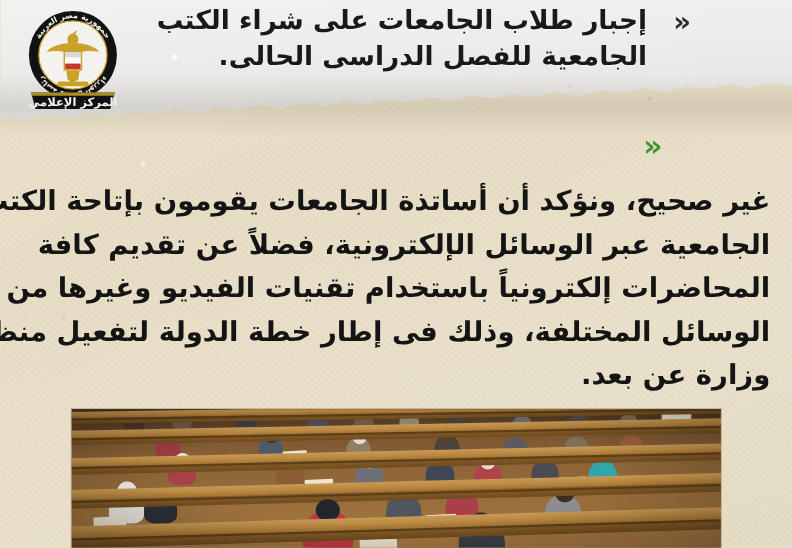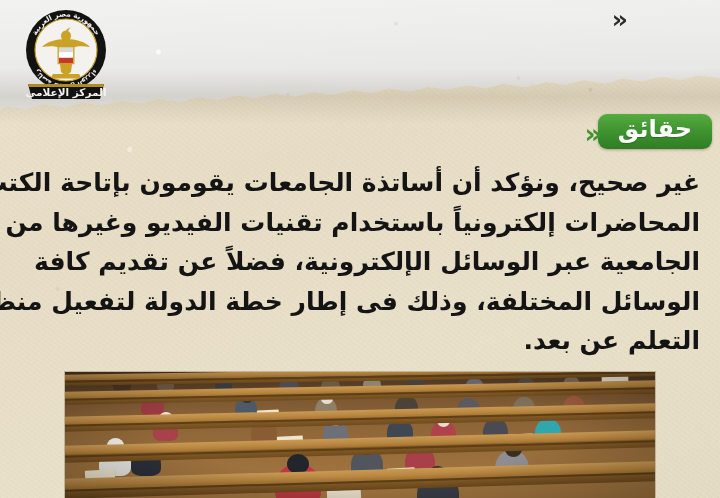--- a/index.html
+++ b/index.html
@@ -196,34 +196,35 @@
 
       <path d="M14 78 L90 78 L86 93 L18 93 Z" fill="#121212"></path>
       <path d="M14 78 L90 78 L89 81 L15 81 Z" fill="#c9a227" opacity=".85"></path>
       <text x="52" y="90" text-anchor="middle" font-family="'DejaVu Sans',sans-serif" font-size="10.5" font-weight="bold" fill="#f4f2ee">المركز الإعلامى</text>
     </svg>
   </div>
 
 
   <div class="chev-rumor">«</div>
 
-
-  <div class="badge-fact">
-    <span>حقائق</span>
+  <div class="rumor-text">
+    <span class="ln">إجبار طلاب الجامعات على شراء الكتب الجامعية</span>
+    <span class="ln">للفصل الدراسى الحالى.</span>
   </div>
+
 
   <div class="chev-fact">«</div>
 
 
   <div class="fact-body">
     <span class="ln">غير صحيح، ونؤكد أن أساتذة الجامعات يقومون بإتاحة الكتب</span>
+    <span class="ln">الجامعية عبر الوسائل الإلكترونية، فضلاً عن تقديم كافة</span>
     <span class="ln">المحاضرات إلكترونياً باستخدام تقنيات الفيديو وغيرها من</span>
-    <span class="ln">الجامعية عبر الوسائل الإلكترونية، فضلاً عن تقديم كافة</span>
     <span class="ln">الوسائل المختلفة، وذلك فى إطار خطة الدولة لتفعيل منظومة</span>
-    <span class="ln">التعلم عن بعد.</span>
+    <span class="ln">وزارة عن بعد.</span>
   </div>
 
   <div class="photo">
     <div class="hall">
       <div class="wall"></div>
       <div class="board" style="right:26px;top:2px;width:26px;height:17px;"></div>
 
       <div class="stu" style="left:48px;top:4px;width:18px;height:16px;background:#4a3426;"></div>
       <div class="stu" style="left:92px;top:3px;width:17px;height:16px;background:#6c5946;"></div>
       <div class="stu" style="left:150px;top:5px;width:17px;height:15px;background:#3b3b43;"></div>

